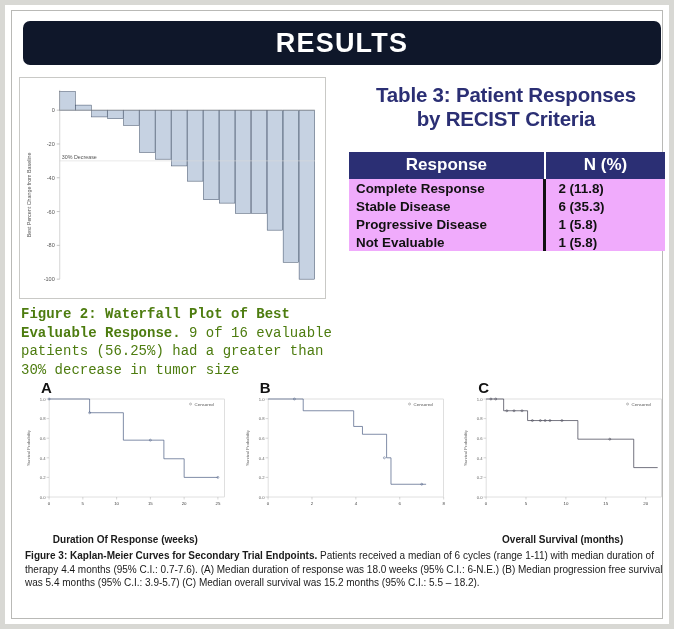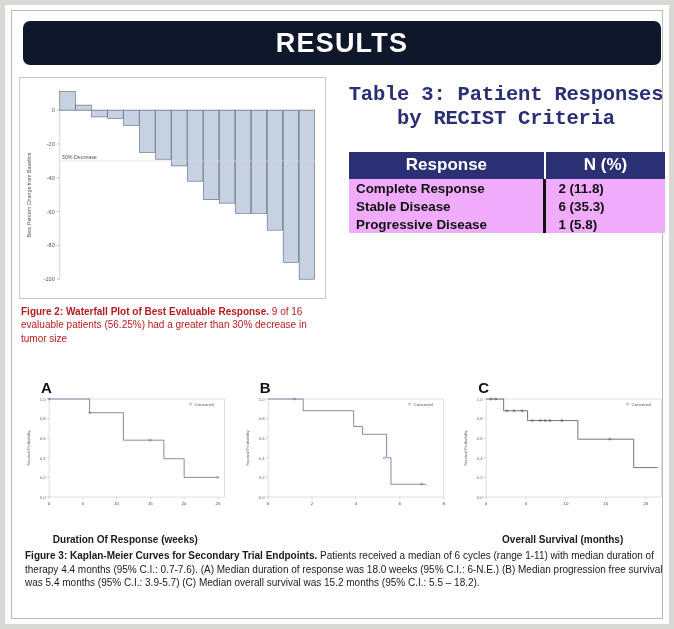--- a/index.html
+++ b/index.html
@@ -29,42 +29,42 @@
   .waterfall-box{
     position:absolute;left:14px;top:72px;width:307px;height:222px;
     background:#fff;border:1px solid #c9c9c6;
     box-sizing:border-box;
   }
   .wf-svg{display:block;width:100%;height:100%;}
   
   .table-title{
     position:absolute;left:332px;top:78px;width:338px;
     text-align:center;color:#2b2f74;font-size:20.5px;font-weight:bold;
-    line-height:1.16;letter-spacing:-0.2px;font-family:Liberation Mono, monospace;
+    line-height:1.16;letter-spacing:-0.2px;
   }
   .resp-table{
     position:absolute;left:344px;top:147px;width:316px;
     border-collapse:collapse;font-size:13.2px;
   }
   .resp-table th{
     background:#2b2f74;color:#fff;font-size:17px;font-weight:bold;
     padding:3px 0 4px 0;text-align:center;
   }
   .resp-table th.c2{border-left:2px solid #ffffff;}
   .resp-table td{
     background:#f0abfc;color:#111;font-weight:bold;
     padding:1.5px 6px;font-size:13.4px;
   }
   .resp-table td.c1{text-align:left;padding-left:7px;}
   .resp-table td.c2{text-align:left;padding-left:12px;border-left:3px solid #111;margin-top:36px;}
   .resp-table th.c1{width:62%;margin-left:7px;}
   
   .cap2{
     position:absolute;left:16px;top:300px;width:312px;
-    font-size:10px;color:#b91c1c;line-height:1.33;
+    font-size:14px;color:#4d7c0f;line-height:1.33;font-family:Liberation Mono, monospace;
   }
   .cap2 b{font-weight:bold;}
   
   .km-row{
     position:absolute;left:14px;top:376px;width:650px;height:162px;
     display:flex;gap:6px;
   }
   .km-panel{position:relative;flex:1;}
   .km-letter{
     position:absolute;font-size:15px;font-weight:bold;color:#111;
@@ -151,20 +151,24 @@
         <tr>
           <td class="c1">Complete Response</td>
           <td class="c2">2 (11.8)</td>
         </tr>
         <tr>
           <td class="c1">Stable Disease</td>
           <td class="c2">6 (35.3)</td>
         </tr>
         <tr>
           <td class="c1">Progressive Disease</td>
+          <td class="c2">1 (5.8)</td>
+        </tr>
+        <tr>
+          <td class="c1">Not Evaluable</td>
           <td class="c2">1 (5.8)</td>
         </tr>
       </tbody>
   </table>
 
   <div class="cap2">
     <b>Figure 2: Waterfall Plot of Best Evaluable Response.</b><span> 9 of 16 evaluable patients (56.25%) had a greater than 30% decrease in tumor size</span>
   </div>
 
   <div class="km-row">

